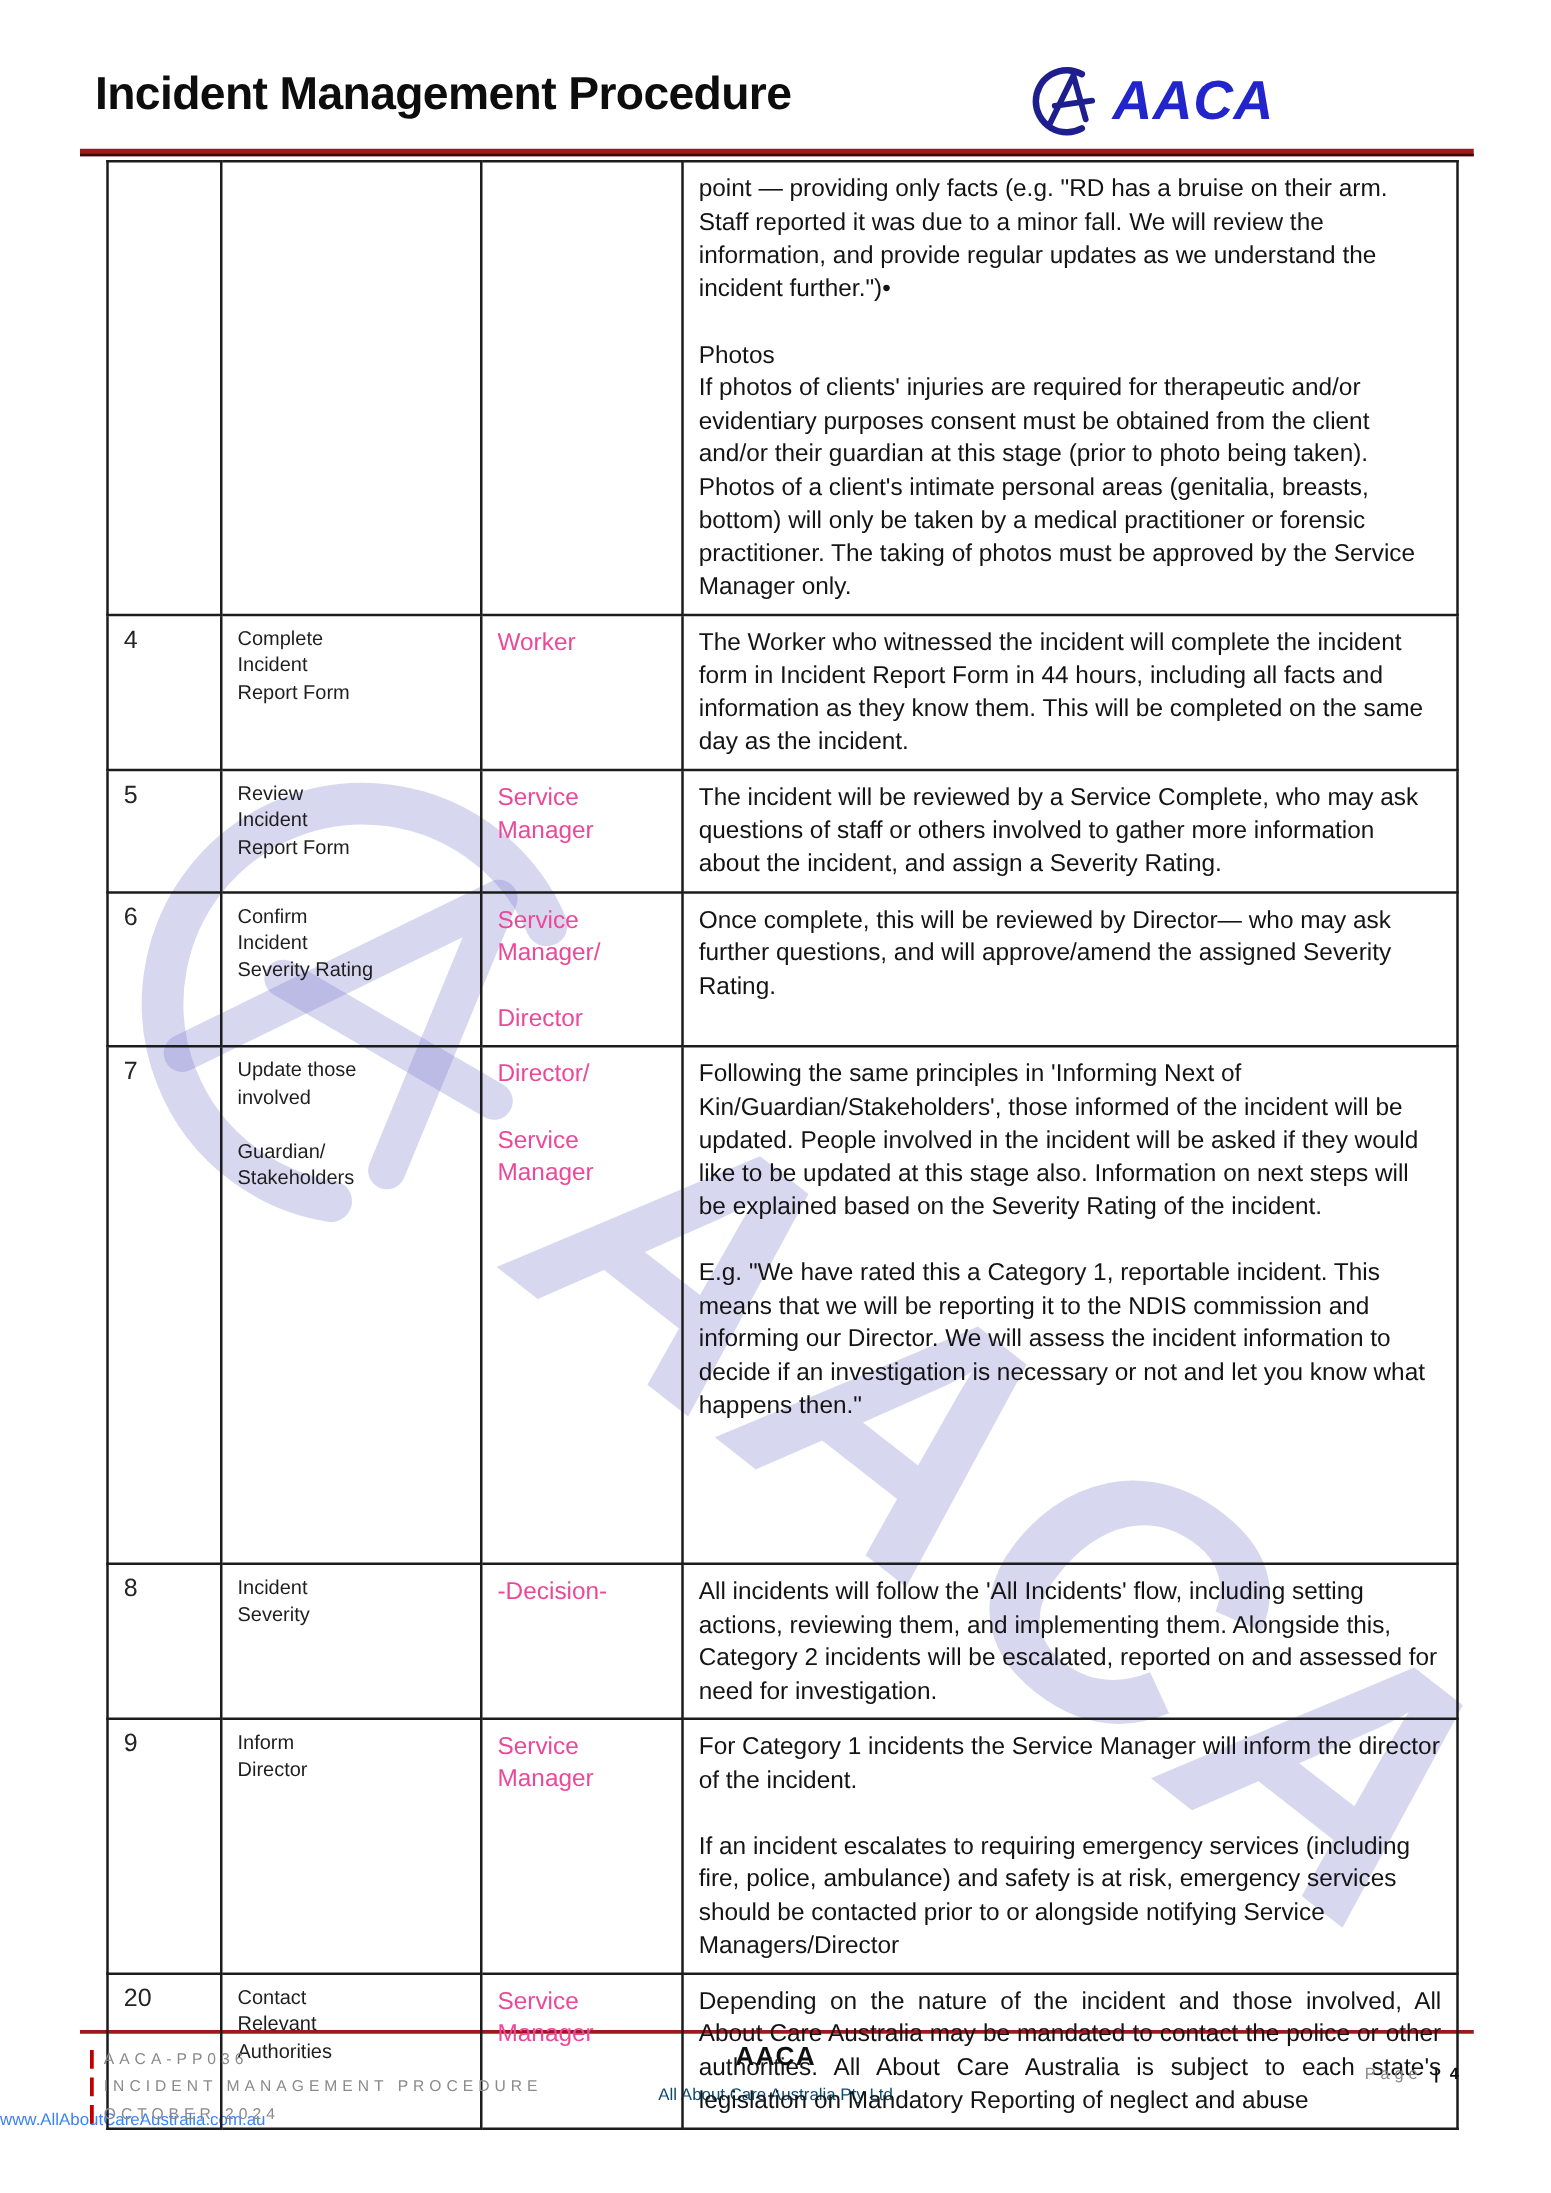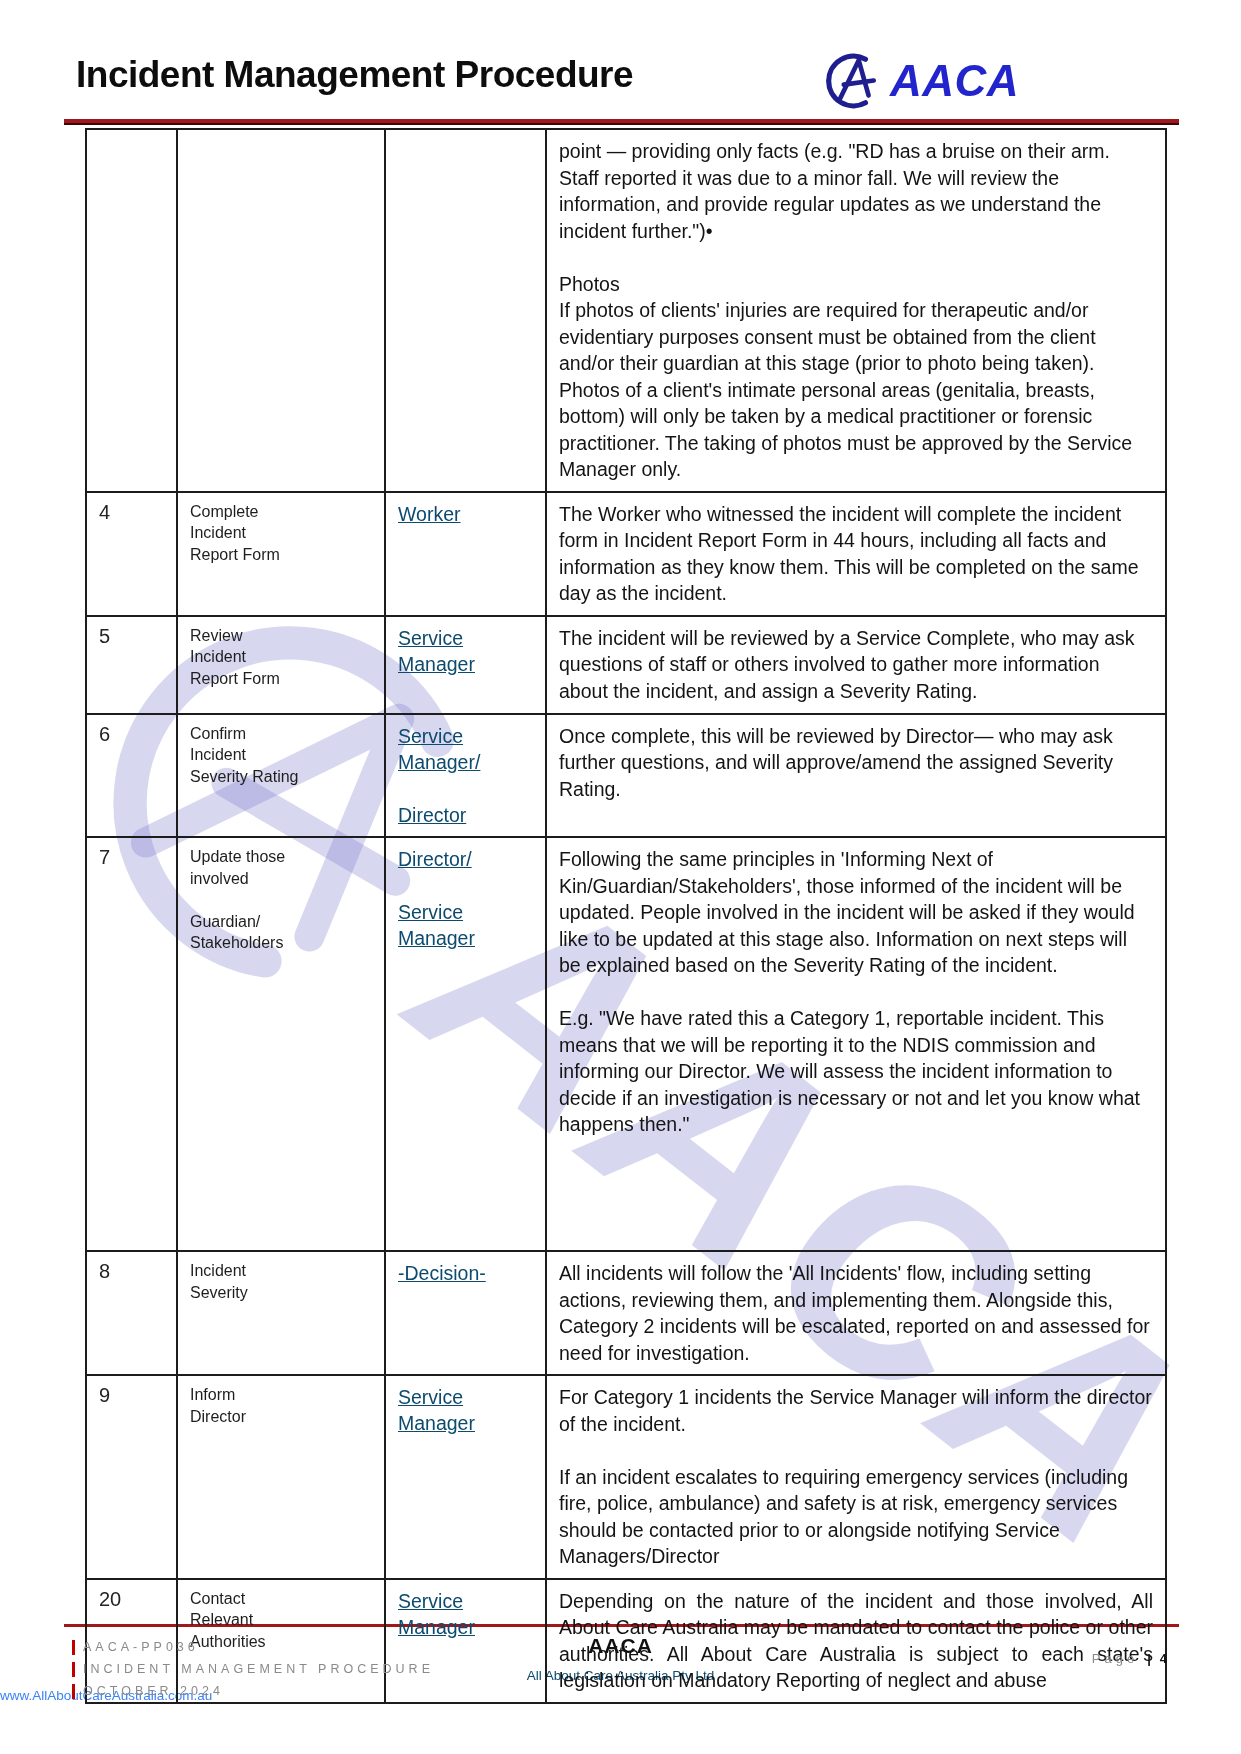--- a/index.html
+++ b/index.html
@@ -51,21 +51,21 @@
     border-collapse:collapse; table-layout:fixed;
     background:transparent; z-index:1;
   }
   table.procedure td {
     border:2px solid #1c1c1c;
     vertical-align:top;
     padding:8px 12px;
   }
   .cell-num  { font-size:20px; padding-top:16px; color:#242424; }
   .cell-step { font-size:16px; line-height:1.35; white-space:pre-line; padding-top:16px; color:#1e1e1e; }
-  .cell-role { font-size:19.5px; line-height:1.35; white-space:pre-line; padding-top:16px; color:#0c4a6e;text-decoration:underline; }
+  .cell-role { font-size:19.5px; line-height:1.35; white-space:pre-line; padding-top:16px; color:#ec4899; }
   .cell-desc { font-size:19.5px; line-height:1.36; white-space:pre-line; color:#141414; padding-top:8px; padding-right:10px; }
 
   tbody tr:nth-child(1){ height:326px; }
   tbody tr:nth-child(2){ height:112px; }
   tbody tr:nth-child(3){ height:98px;  }
   tbody tr:nth-child(4){ height:110px; }
   tbody tr:nth-child(5){ height:414px; }
   tbody tr:nth-child(6){ height:124px; }
   tbody tr:nth-child(7){ height:198px; }
   tbody tr:nth-child(8){ height:110px; }

